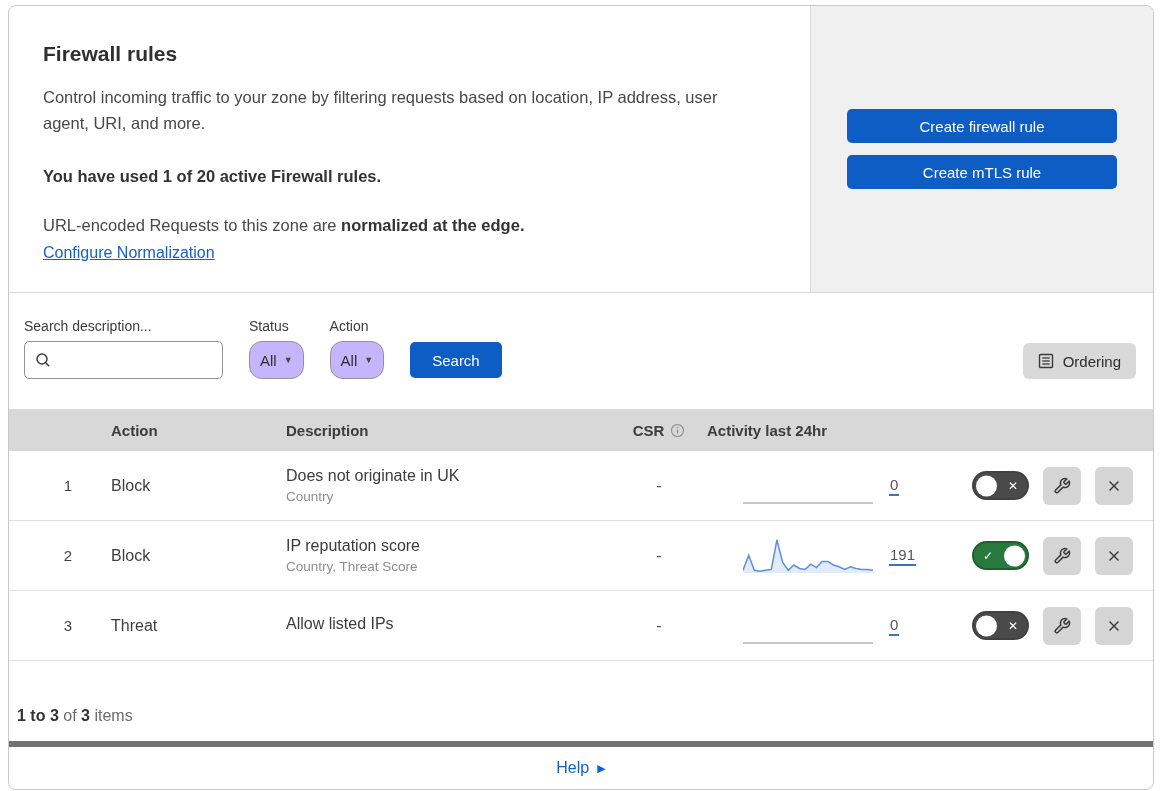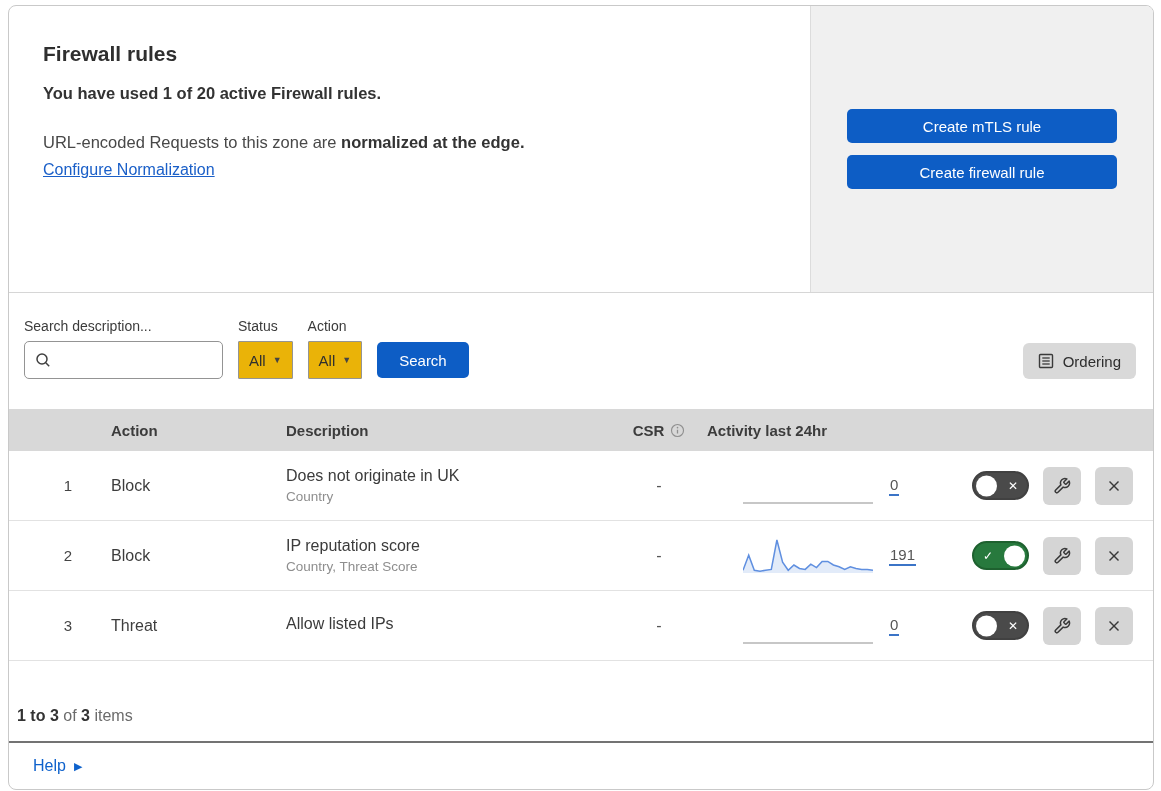--- a/index.html
+++ b/index.html
@@ -33,29 +33,29 @@
     display: flex; flex-direction: column; align-items: center; justify-content: center; gap: 12px;
   }
   .btn-primary {
     background: #0d5dc5; color: #fff; border: none; border-radius: 5px;
     font-family: inherit; font-size: 15px; cursor: pointer;
   }
   .btn-create { width: 270px; height: 34px; }
 
   
   .filter { display: flex; align-items: flex-end; justify-content: space-between; padding: 25px 17px 30px 15px; }
-  .filter-left { display: flex; align-items: flex-end; gap: 15px; justify-content: space-between; }
+  .filter-left { display: flex; align-items: flex-end; gap: 26px; justify-content: space-between; }
   .field label { display: block; font-size: 14px; color: #3b3b3b; margin-bottom: 7px; }
   .search-box {
     width: 199px; height: 38px; border: 1px solid #949494; border-radius: 5px;
     display: flex; align-items: center; gap: 7px; padding: 0 10px; background: #fff;
   }
   .search-box input { border: none; outline: none; flex: 1; min-width: 0; font: 15px "Liberation Sans", sans-serif; background: transparent; }
   .select {
-    height: 38px; min-width: 52px; border: 1px solid #949494; border-radius: 1px; background: #eab308;
+    height: 38px; min-width: 52px; border: 1px solid #949494; border-radius: 13px; background: #c4b5fd;
     display: flex; align-items: center; gap: 7px; padding: 0 10px;
     font-family: inherit; font-size: 15px; color: #2f2f2f; cursor: pointer;
   }
   .caret { font-size: 9px; color: #454545; line-height: 1; }
   .btn-search { height: 36px; padding: 0 22px; margin-bottom: 1px; border-radius: 5px; }
   .btn-ordering {
     height: 36px; background: #d9d9d9; border: none; border-radius: 6px;
     display: flex; align-items: center; gap: 9px; padding: 0 15px;
     font-family: inherit; font-size: 15px; color: #2e2e2e; cursor: pointer;
   }
@@ -94,41 +94,42 @@
   .toggle.on  .sym.check { left: 9px; }
 
   .icon-btn {
     width: 38px; height: 38px; background: #d5d5d5; border: none; border-radius: 6px;
     display: flex; align-items: center; justify-content: center; cursor: pointer;
   }
 
   
   .table-footer { padding: 46px 0 16px 8px; font-size: 16px; color: #6b6b6b; }
   .table-footer b { color: #333; }
-  .help-band { border-top: 2px solid #737373; height: 48px; display: flex; align-items: center; justify-content: flex-start; padding: 0 24px; }
+  .help-band { border-top: 6px solid #737373; height: 48px; display: flex; align-items: center; justify-content: center; padding: 0 24px; }
   .help-link { color: #0f62cc; font-size: 16px; text-decoration: none; display: flex; align-items: center; gap: 8px; cursor: pointer; }
   .help-arrow { font-size: 11px; line-height: 1; }
 
   svg { display: block; }
 </style>
 </head>
 <body>
 
 <div class="card">
 
   <div class="top">
     <div class="top-left">
       <h1 class="page-title">Firewall rules</h1>
+      <p class="intro">Control incoming traffic to your zone by filtering requests based on location, IP address, user agent, URI, and more.</p>
       <p class="usage">You have used 1 of 20 active Firewall rules.</p>
       <p class="norm-line"><span>URL-encoded Requests to this zone are </span><strong>normalized at the edge.</strong></p>
       <a class="cfg-link">Configure Normalization</a>
     </div>
     <div class="top-right">
+      <button class="btn-primary btn-create">Create firewall rule</button>
       <button class="btn-primary btn-create">Create mTLS rule</button>
-      <button class="btn-primary btn-create">Create firewall rule</button>
     </div>
   </div>
 
   <div class="filter">
     <div class="filter-left">
       <div class="field">
         <label>Search description...</label>
         <div class="search-box">
           <span>
             <svg width="16" height="16" viewBox="0 0 16 16">

